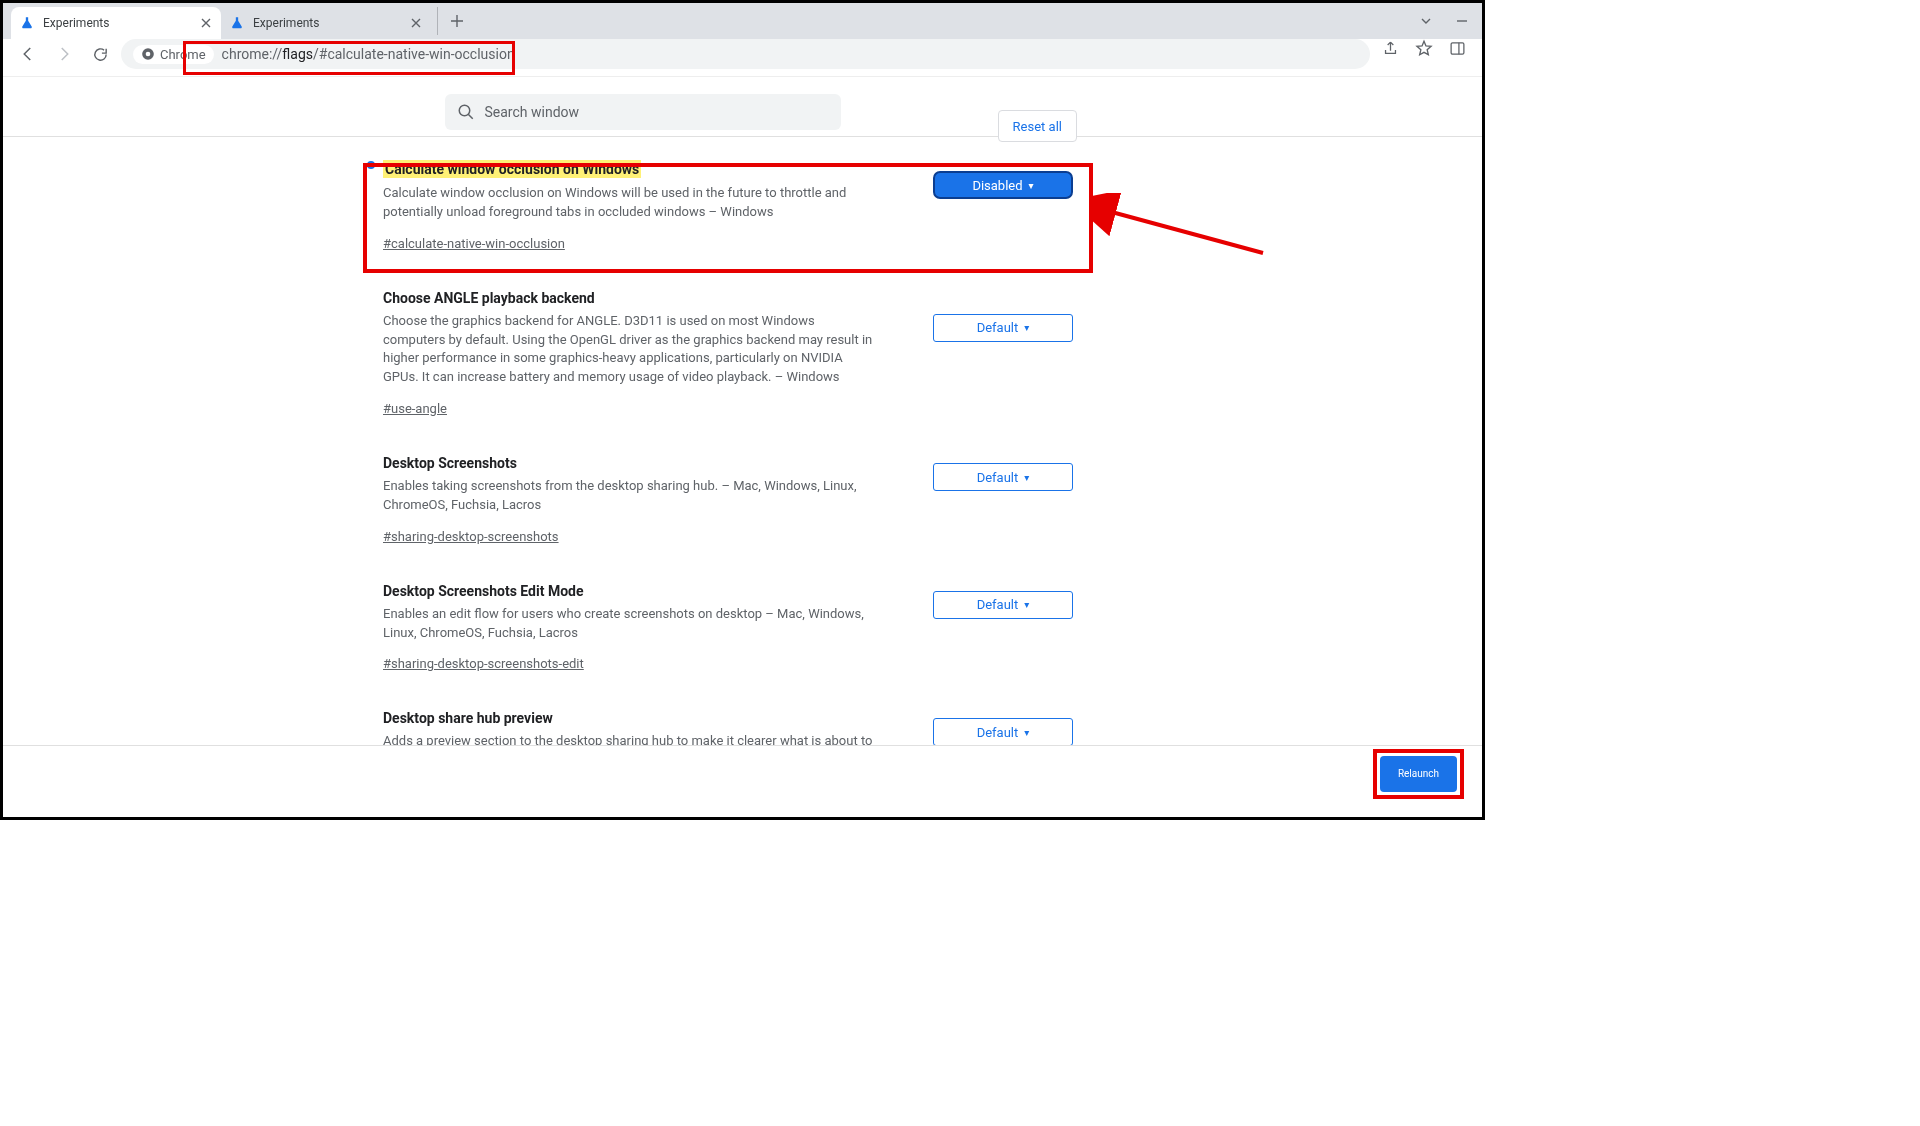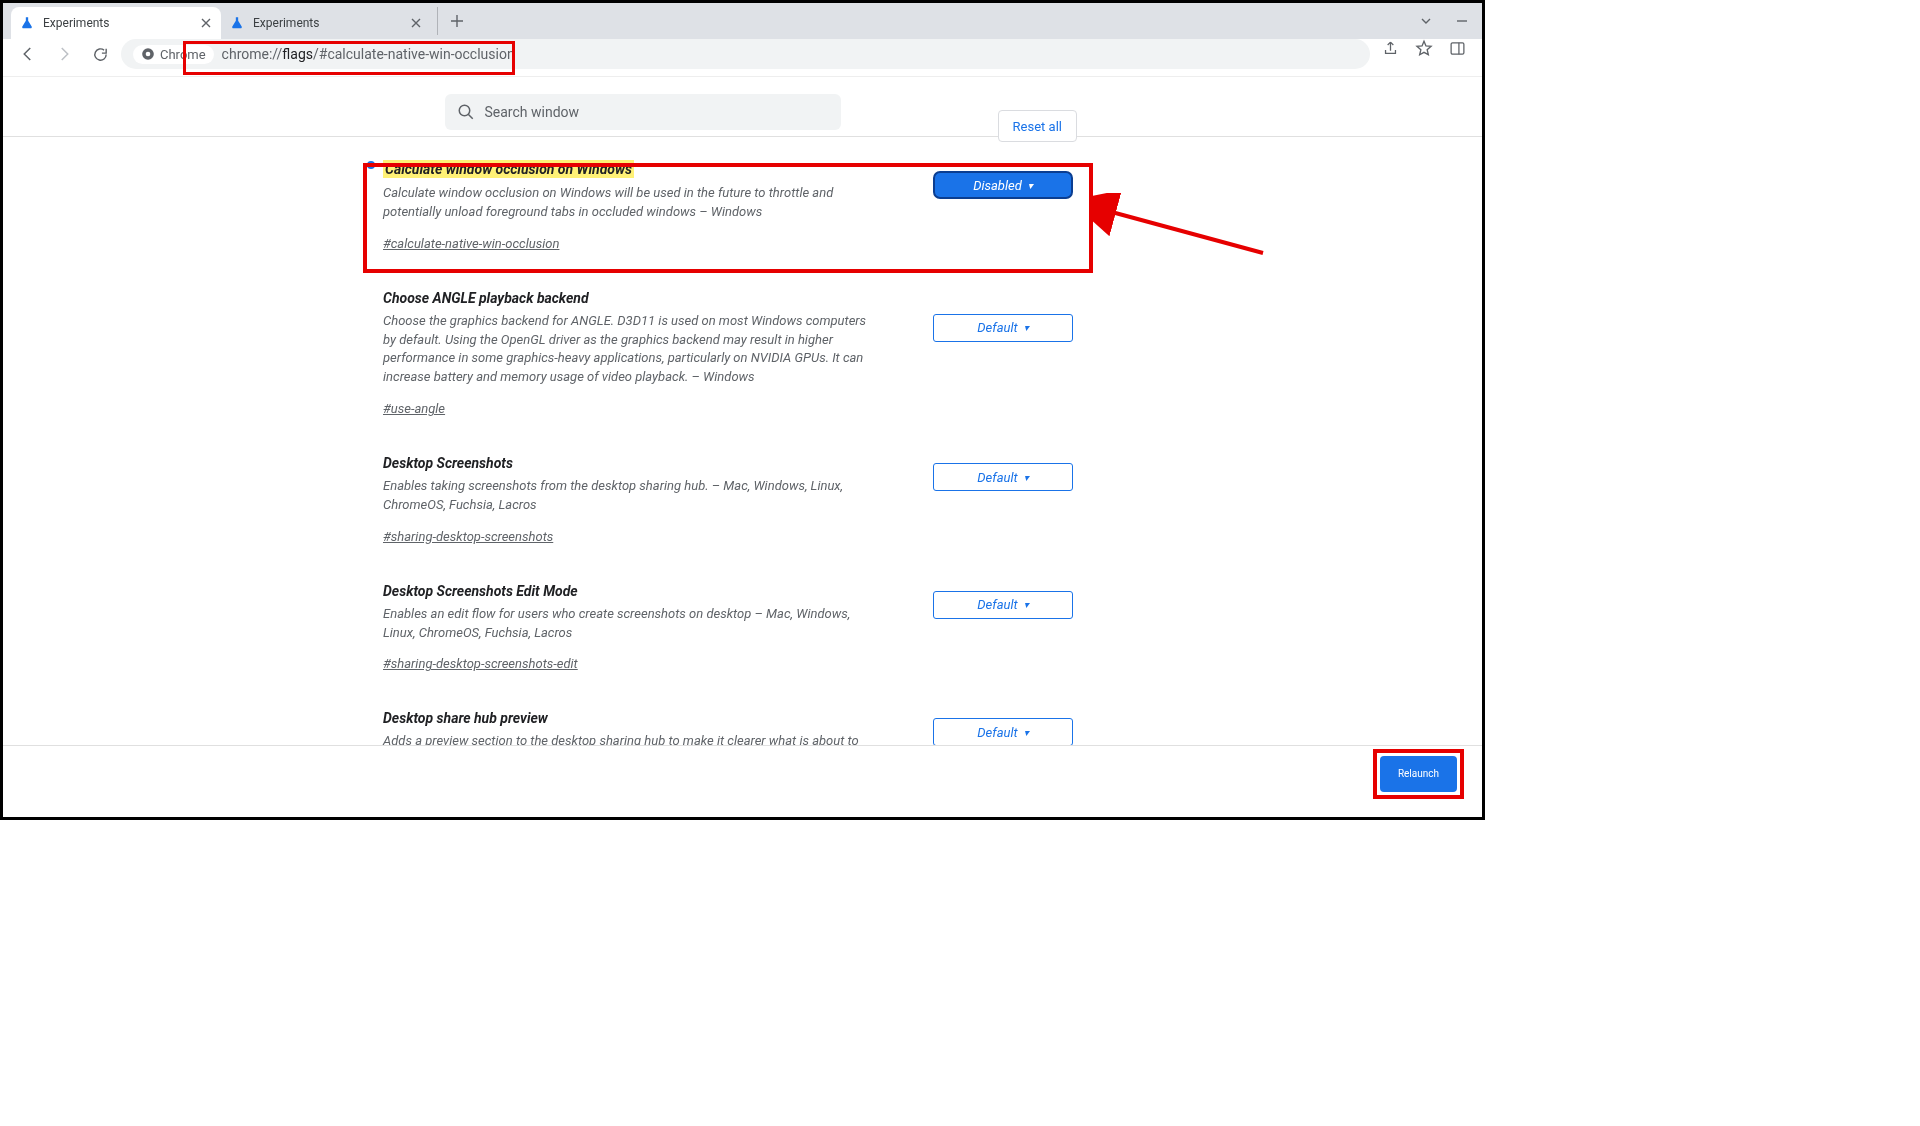--- a/index.html
+++ b/index.html
@@ -141,21 +141,20 @@
     border-radius:4px;
     background:#fff;
     color:#1a73e8;
     font-size:13px;
     display:flex;align-items:center;
   }
   .flags-list {
     width: 690px;
     margin-left: 380px;
     padding-top: 0;
-    font-style: italic;
   }
   .flag {
     padding: 18px 0 18px 0;
     position:relative;
   }
   .flag .dot {
     position:absolute;
     left:-16px;
     top:24px;
     width:8px;height:8px;

